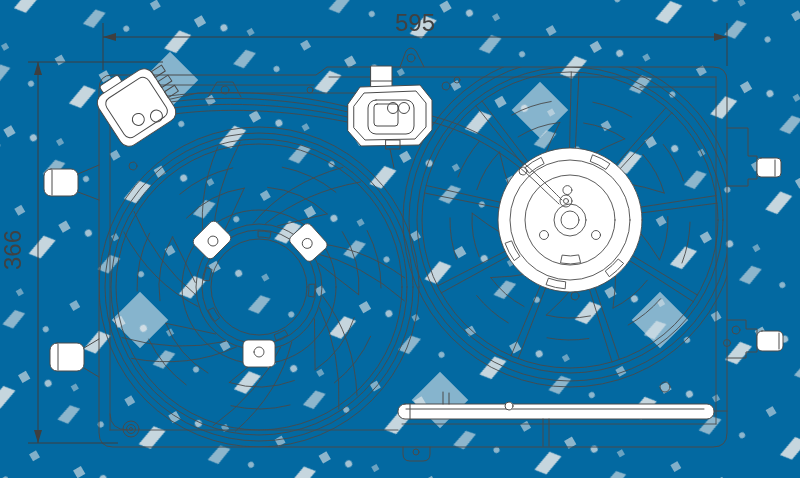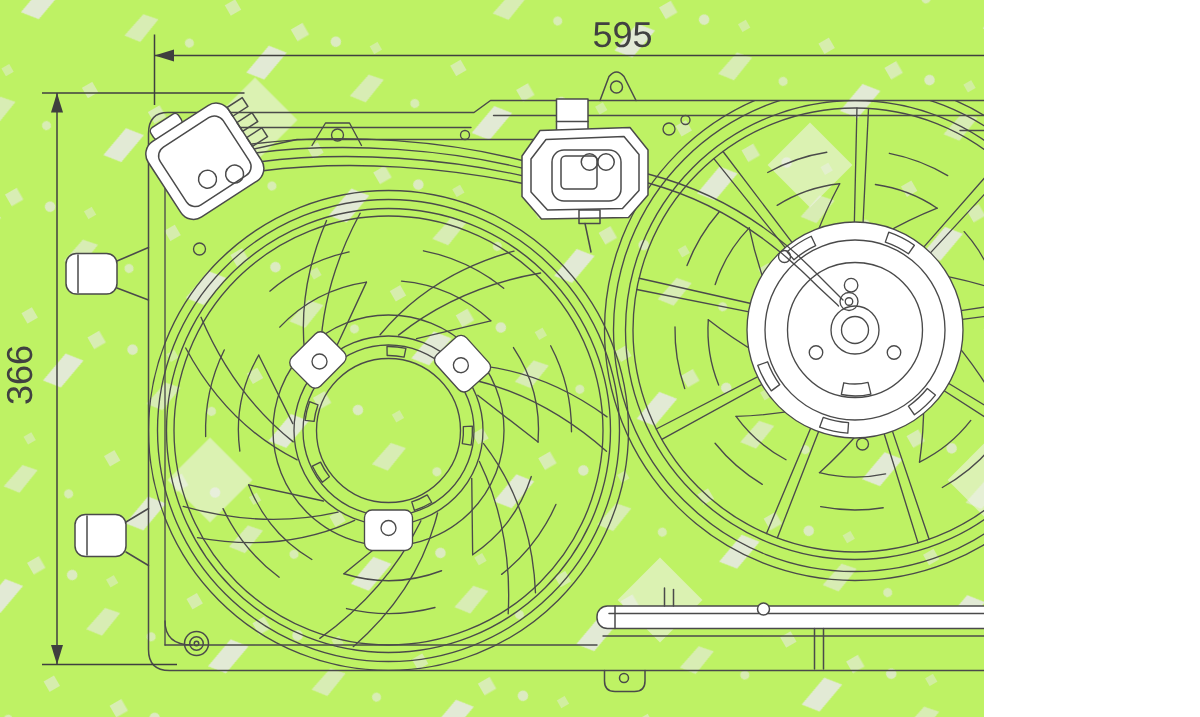--- a/index.html
+++ b/index.html
@@ -1,17 +1,17 @@
 <!DOCTYPE html>
 <html><head>
 <meta charset="utf-8">
 <style>
   *{margin:0;padding:0;box-sizing:border-box}
   html,body{background:#ffffff}
-  .stage{width:656px;height:478px;position:relative;background:#bef264;overflow:hidden;
+  .stage{width:800px;height:478px;position:relative;background:#0369a1;overflow:hidden;
          font-family:"Liberation Sans",sans-serif}
   svg{display:block}
   .draw, .draw *{fill:none;stroke:#4a4a4a;stroke-width:1;stroke-linecap:round;stroke-linejoin:round}
   .thin, .thin *{stroke-width:.9}
   .dims path, .dims line{stroke:#3f3f3f;stroke-width:1;fill:none}
   .dims polygon{fill:#3f3f3f;stroke:none}
   .dims text{font-family:"Liberation Sans",sans-serif;font-size:24px;fill:#414141;stroke:none}
   .wfill{fill:#ffffff !important}
   .wm{stroke:none}
 </style>

